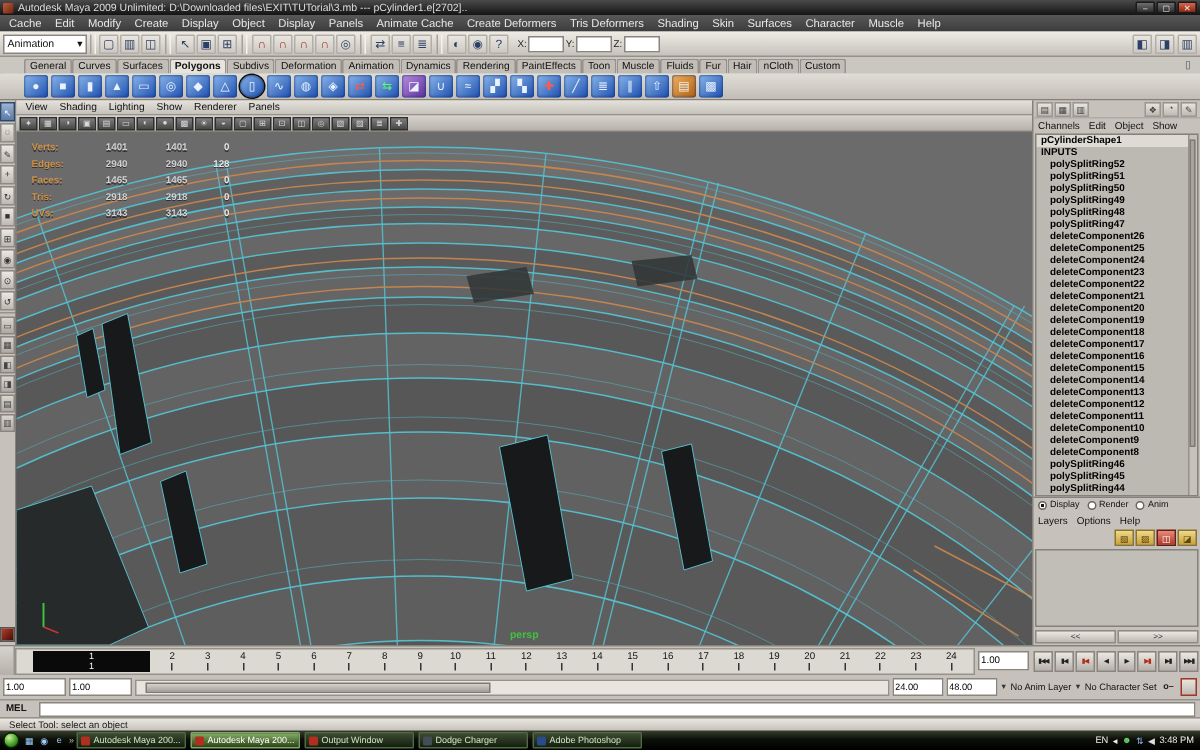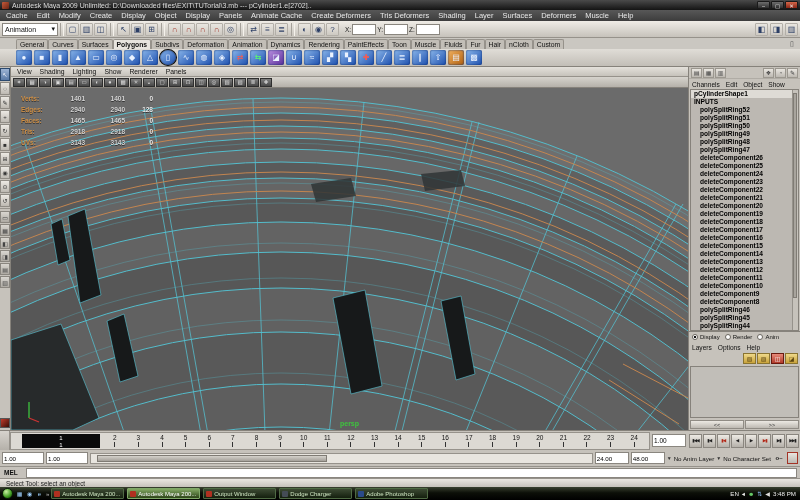--- a/index.html
+++ b/index.html
@@ -146,23 +146,23 @@
       <span class="menu-item">Modify</span>
       <span class="menu-item">Create</span>
       <span class="menu-item">Display</span>
       <span class="menu-item">Object</span>
       <span class="menu-item">Display</span>
       <span class="menu-item">Panels</span>
       <span class="menu-item">Animate Cache</span>
       <span class="menu-item">Create Deformers</span>
       <span class="menu-item">Tris Deformers</span>
       <span class="menu-item">Shading</span>
-      <span class="menu-item">Layer</span>
+      <span class="menu-item">Skin</span>
       <span class="menu-item">Surfaces</span>
-      <span class="menu-item">Deformers</span>
+      <span class="menu-item">Character</span>
       <span class="menu-item">Muscle</span>
       <span class="menu-item">Help</span>
     </div>
 
   <div class="statusline">
     <span class="menuset">
       <span>Animation</span>
       <span>▾</span>
     </span>
     <span class="sl-sep"></span>

